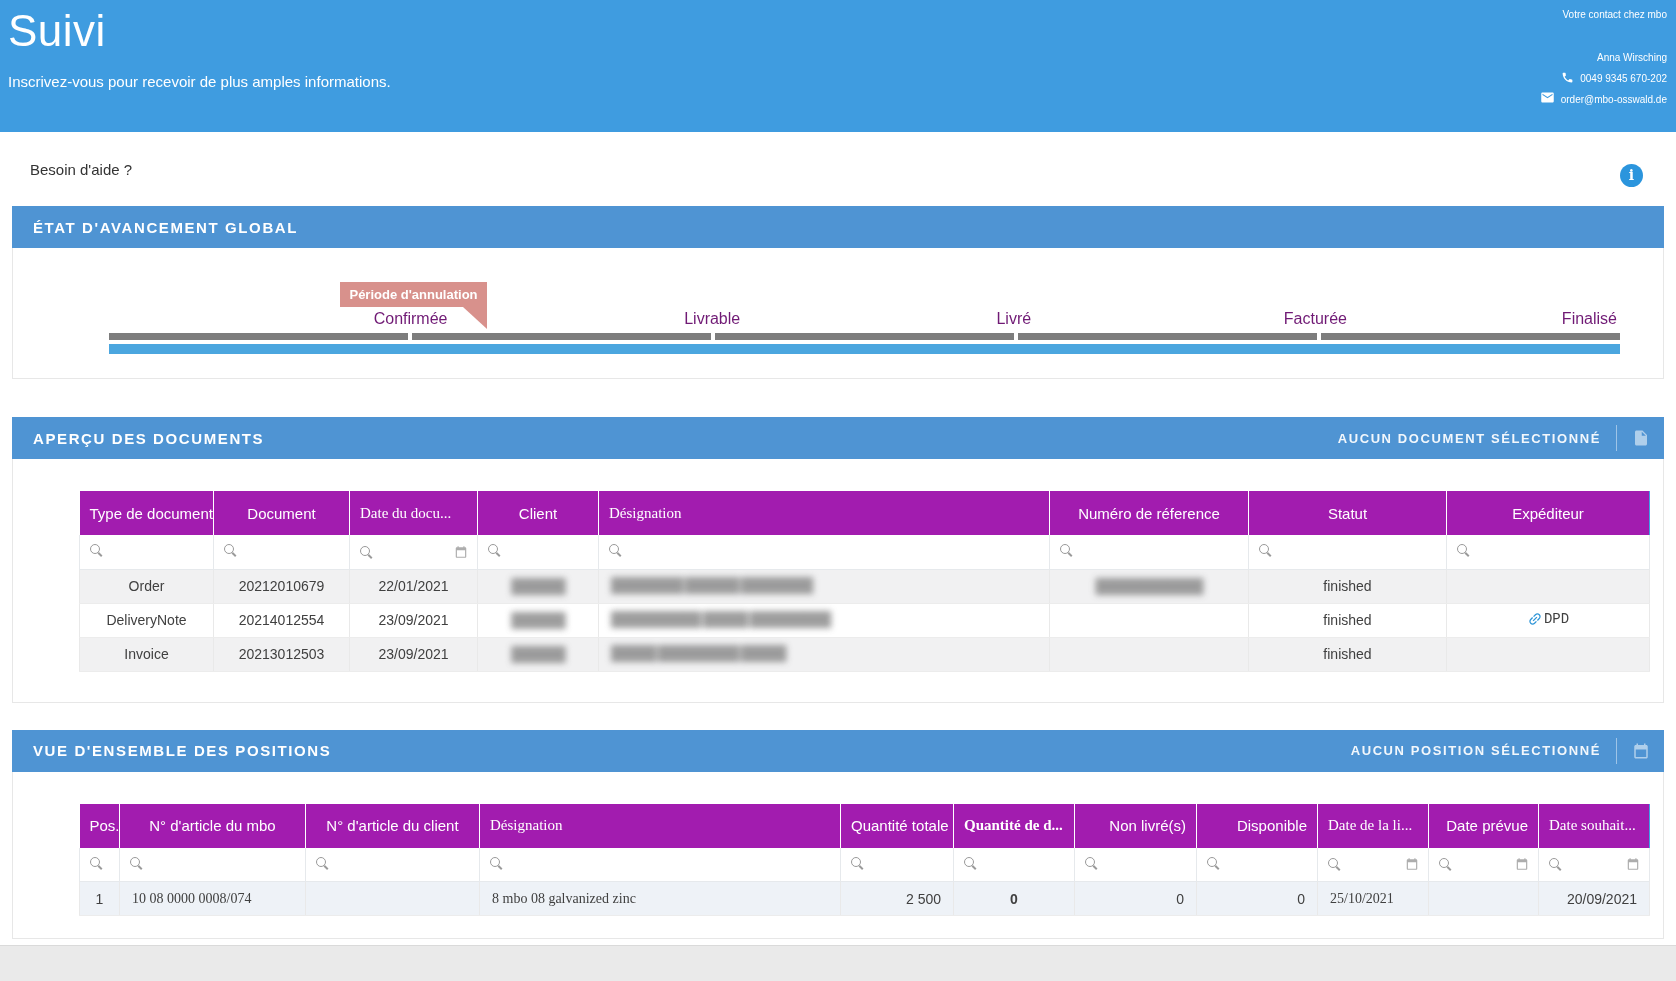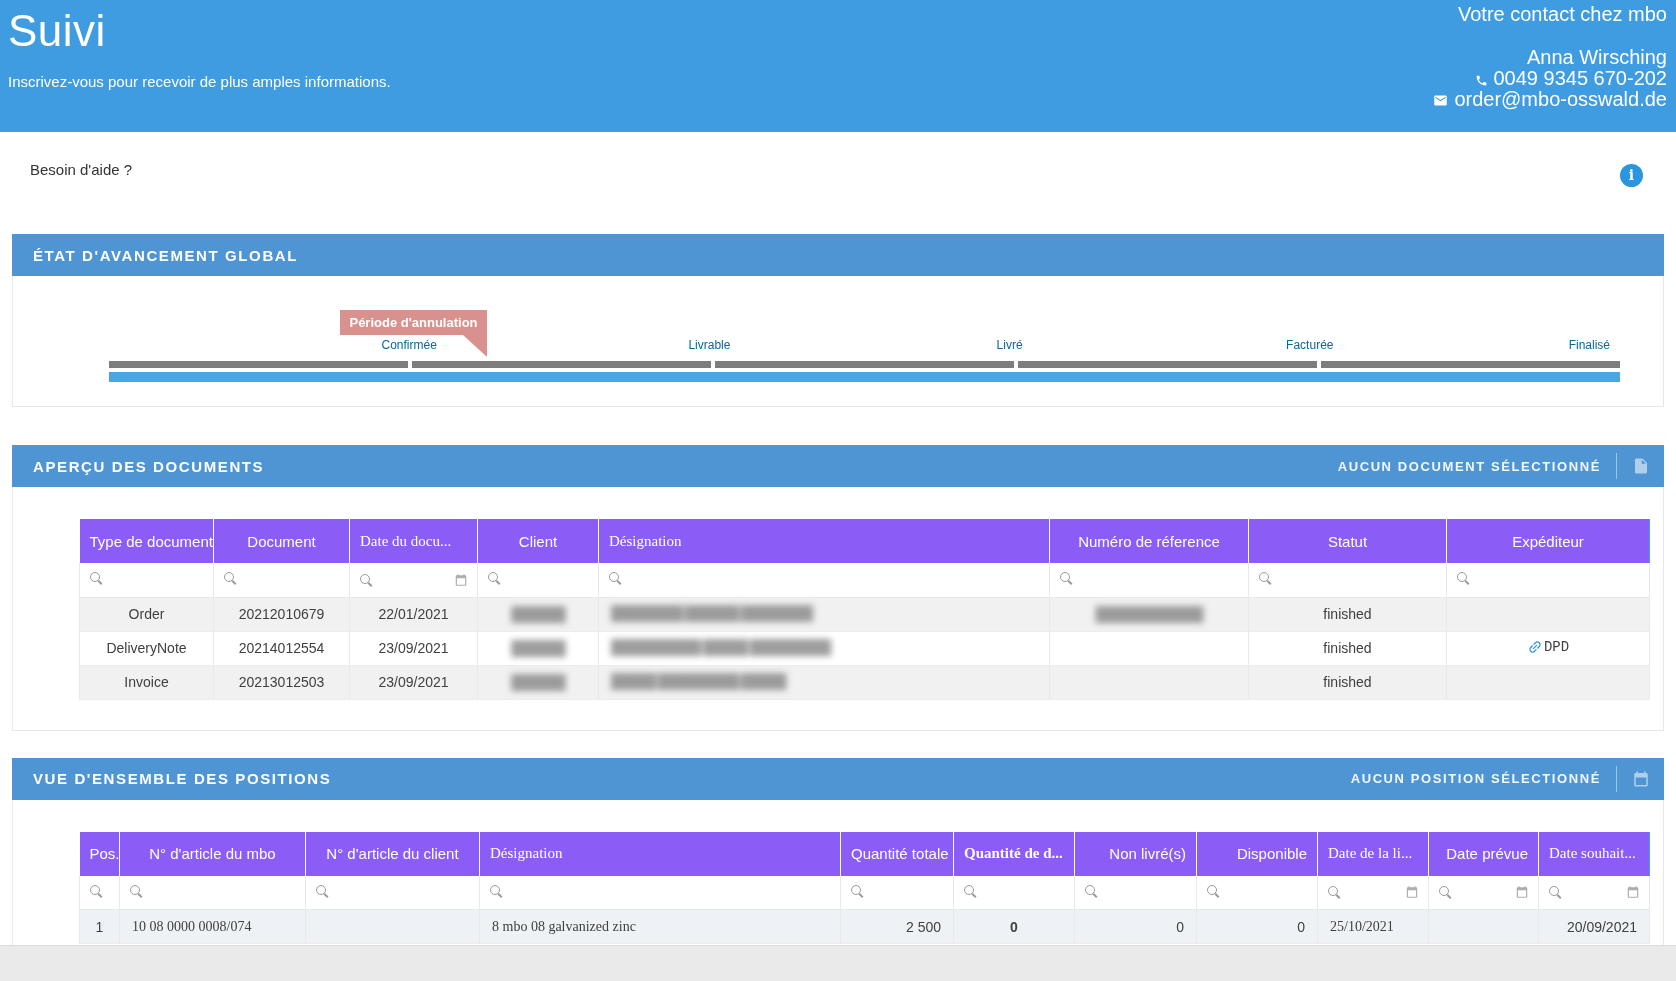--- a/index.html
+++ b/index.html
@@ -4,62 +4,62 @@
 <style>
   * { margin:0; padding:0; box-sizing:border-box; }
   html,body { width:1676px; height:981px; }
   body { font-family:"Liberation Sans", sans-serif; background:#fff; overflow:hidden; }
   .page { position:relative; width:1676px; height:981px; background:#fff; }
 
   
   .topbar { height:132px; background:#3f9ce0; color:#fff; display:flex; justify-content:space-between; padding:0 9px 0 8px; }
   .topbar-left h1 { font-size:44px; font-weight:400; margin-top:6px; letter-spacing:.5px; }
   .topbar-left p { font-size:15px; margin-top:17px; }
-  .topbar-right { text-align:right; padding-top:4px; font-size:20px; line-height:21px; }
+  .topbar-right { text-align:right; padding-top:4px; font-size:10px; line-height:21px; }
   .contact-heading { margin-bottom:22px; }
   .contact-line svg { vertical-align:-2px; margin-right:6px; }
 
   
-  .helpbar { position:relative; height:102px; padding:29px 0 0 30px; font-size:15px; color:#333; background:#fff; }
+  .helpbar { position:relative; height:74px; padding:29px 0 0 30px; font-size:15px; color:#333; background:#fff; }
   .info-icon { position:absolute; top:32px; right:33px; width:23px; height:23px; border-radius:50%;
     background:#2b95dd; color:#fff; font-family:"DejaVu Serif", serif; font-weight:bold; font-size:14px;
     text-align:center; line-height:23px; cursor:pointer; }
 
   
   .section-bar { margin:0 12px; height:42px; background:#4f94d3; color:#fff; display:flex; align-items:center;
     justify-content:space-between; padding:0 14px 0 21px; }
   .section-title { font-size:15px; font-weight:bold; letter-spacing:1.6px; }
   .section-right { display:flex; align-items:center; gap:15px;margin-left:16px; }
   .sel-status { font-size:13px; font-weight:bold; letter-spacing:1.6px; color:rgba(255,255,255,.93); }
   .vdiv { width:1px; height:26px; background:rgba(255,255,255,.45); }
   .bar-icon { display:flex; align-items:center; cursor:pointer; }
   .card { margin:0 12px; background:#fff; border:1px solid #e7e7e7; border-top:none; }
 
   
   .progress-card { height:131px; position:relative; margin-bottom:38px; }
   .track { position:absolute; top:85px; left:96px; right:43px; display:flex; gap:4px; }
   .track i { flex:1; height:7px; background:#7d7d7d; }
   .fill { position:absolute; top:96px; left:96px; right:43px; height:10px; background:#4ba6df; }
-  .stage-labels { position:absolute; top:62px; left:96px; right:53px; height:18px; font-size:12px; color:#0369a1; }
+  .stage-labels { position:absolute; top:62px; left:96px; right:46px; height:18px; font-size:16px; color:#701a75; }
   .stage-labels span { position:absolute; white-space:nowrap; transform:translateX(-50%); }
   .stage-labels span:nth-child(1) { left:20%; }
   .stage-labels span:nth-child(2) { left:40%; }
   .stage-labels span:nth-child(3) { left:60%; }
   .stage-labels span:nth-child(4) { left:80%; }
   .stage-labels span:nth-child(5) { left:100%; transform:translateX(-100%);padding-left:10px; }
   .ptooltip { position:absolute; top:34px; left:327px; width:147px; height:25px; line-height:25px;
     background:#d8918c; color:#fff; font-size:13px; font-weight:bold; text-align:center; }
   .ptooltip .tail { position:absolute; right:0; top:25px; width:0; height:0;
     border-top:22px solid #d8918c; border-left:24px solid transparent; }
 
   
   .tbl-card { padding:32px 0 30px 0; margin-bottom:27px; }
   .tbl-card.positions-card { padding-bottom:22px; margin-bottom:0; }
   table.grid { border-collapse:collapse; table-layout:fixed; margin-left:66px; width:1570px; font-size:14px; }
-  table.grid th { height:44px; background:#8b5cf6; color:#fff; font-weight:400; font-size:15px;
+  table.grid th { height:44px; background:#a21caf; color:#fff; font-weight:400; font-size:15px;
     border-right:1px solid #fff; padding:0 10px; overflow:hidden; white-space:nowrap; }
   table.grid th:last-child { border-right:1px solid #3ea2e6; }
   table.grid th.th-bold { font-weight:bold; }
   tr.filter td { height:34px; background:#fff; border:1px solid #e6e9ec; border-top:none; padding:0 9px; }
   .filter-inner { display:flex; align-items:center; justify-content:space-between; }
   tr.rowdata td { height:34px; color:#404040; border-right:1px solid #e9e9e9; border-bottom:1px solid #ececec;
     padding:0 12px; overflow:hidden; white-space:nowrap; }
   tr.rowdata td:first-child { border-left:1px solid #e9e9e9; }
   .docs tbody tr:nth-child(odd) { background:#f1f1f2; }
   .positions tbody tr { background:#eef2f7; }

